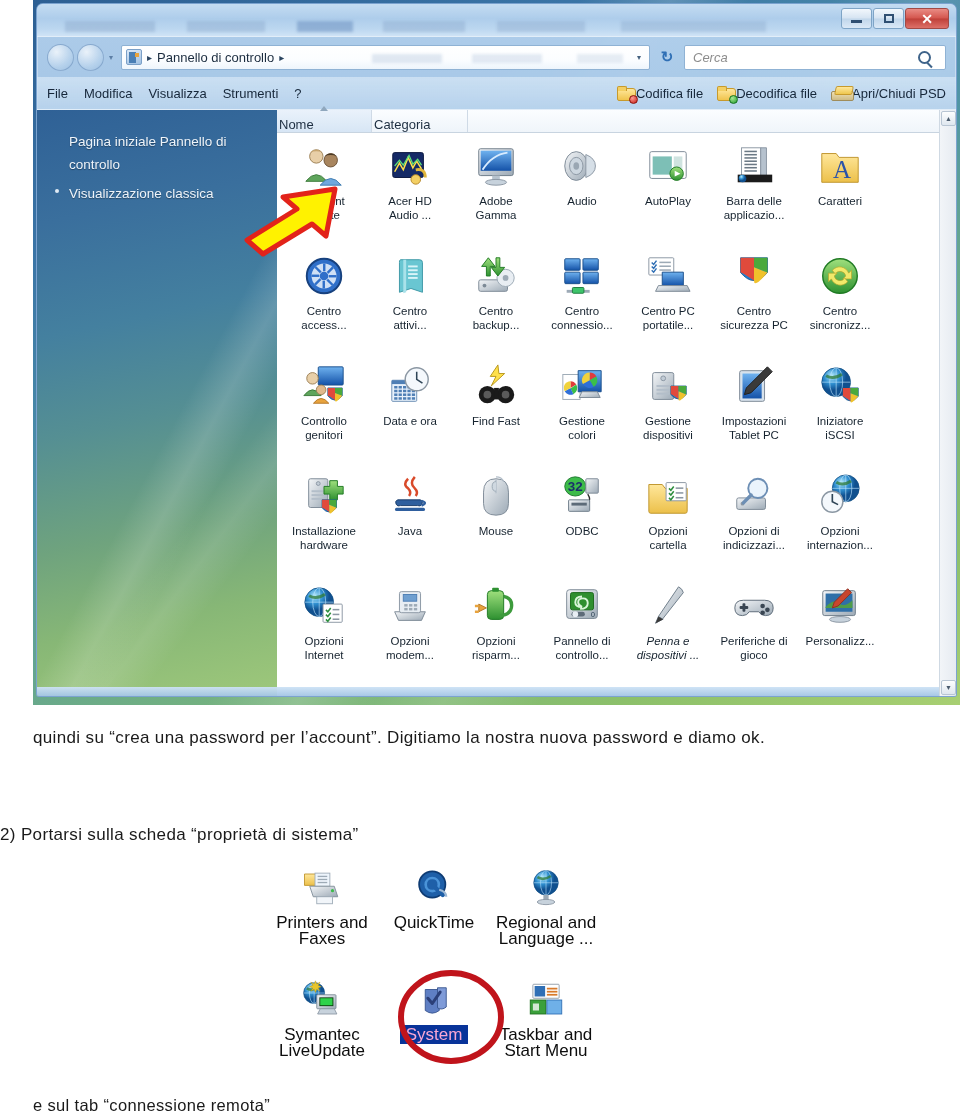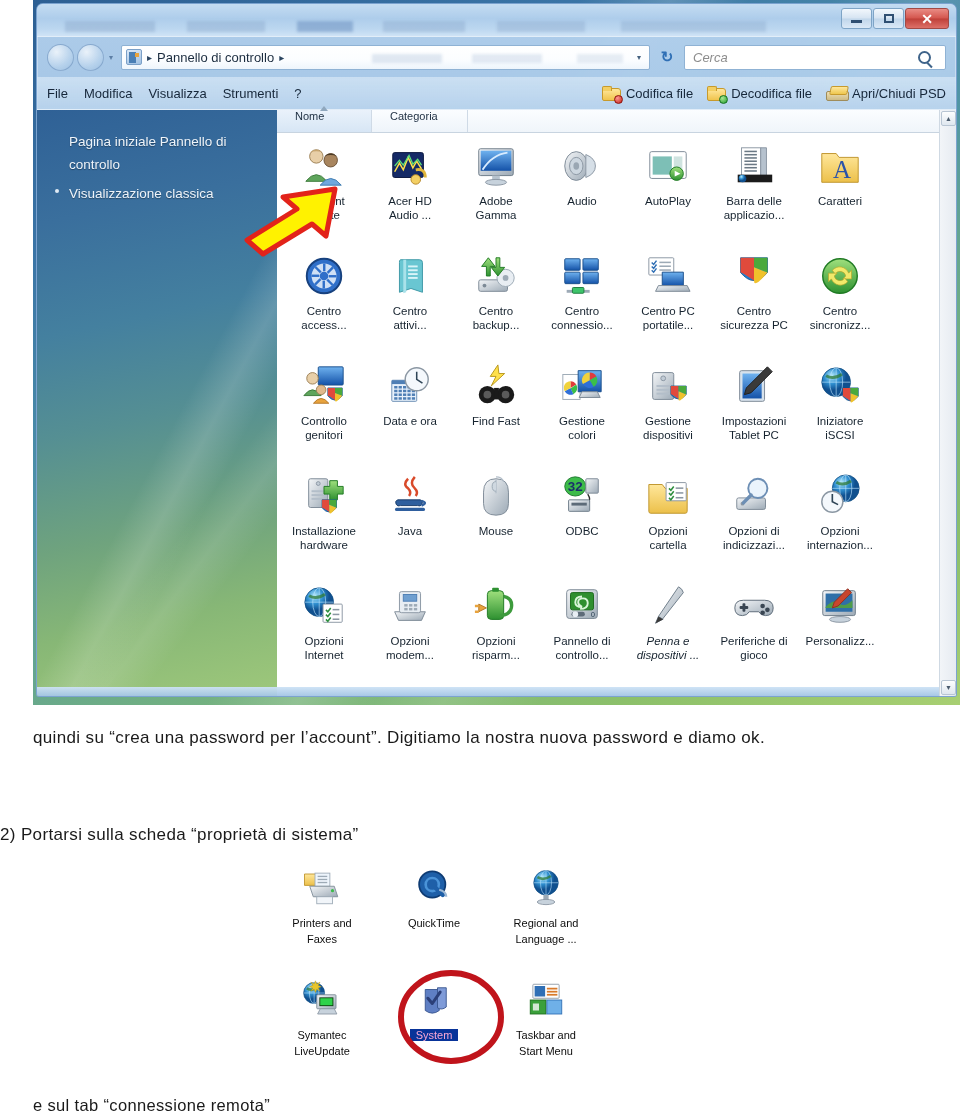--- a/index.html
+++ b/index.html
@@ -124,21 +124,21 @@
 
   
   .menubar{
     position:absolute; left:0; top:73px; width:100%; height:33px;
     display:flex; align-items:center; padding:8px 10px;
     background: linear-gradient(180deg, rgba(214,231,246,.75), rgba(189,214,238,.72));
     border-bottom:1px solid rgba(255,255,255,.45);
   }
   .menubar .mi{ font-size:13px; color:#16273a; margin-right:16px; white-space:nowrap; }
   .tb-right{ margin-left:auto; display:flex; align-items:center; gap:14px; }
-  .tb-item{ display:flex; align-items:center; gap:5px; font-size:13px; color:#16273a; white-space:nowrap; }
+  .tb-item{ display:flex; align-items:center; font-size:13px; color:#16273a; white-space:nowrap; }
   .folder-ico{ width:19px; height:15px; position:relative; flex:none; }
   .folder-ico::before{
     content:""; position:absolute; inset:2px 0 0 0;
     background: linear-gradient(180deg,#ffe79b,#f0c44d);
     border:1px solid #c79a2c; border-radius:2px 3px 2px 2px;
   }
   .folder-ico::after{ content:""; position:absolute; left:0; top:0; width:8px; height:4px; background:#f3cf63; border:1px solid #c79a2c; border-bottom:none; border-radius:2px 2px 0 0;}
   .dot-red,.dot-green{ position:absolute; right:-2px; bottom:-3px; width:9px; height:9px; border-radius:50%; z-index:3; }
   .dot-red{ background: radial-gradient(circle at 34% 30%, #ff9a92, #c21b14); border:1px solid #8d120d; }
   .dot-green{ background: radial-gradient(circle at 34% 30%, #a9e892, #1f9b2d); border:1px solid #15721f; }
@@ -178,22 +178,22 @@
 
   
   .contentpane{ flex:1; background:#ffffff; position:relative; display:flex; flex-direction:column; }
   .colheader{
     height:23px; display:flex; align-items:stretch; flex:none;
     background: linear-gradient(180deg,#fdfeff,#eef3f9);
     border-bottom:1px solid #c8d4e0;
     position:relative;
   }
   .col{
-    display:flex; align-items:flex-start; padding:0 18px;
-    font-size:11px; color:#1d2e41; border-right:1px solid #cfdae6;
+    display:flex; align-items:flex-end; padding:0 2px;
+    font-size:13px; color:#1d2e41; border-right:1px solid #cfdae6;
     background: linear-gradient(180deg,#eaf2fb,#d7e6f5);
     position:relative;
   }
   .col.c1{ width:95px; }
   .col.c2{ width:96px; background: linear-gradient(180deg,#fbfdff,#eef4fa); }
   .col.spacer{ flex:1; border-right:none; background: linear-gradient(180deg,#fbfdff,#f0f5fa); }
   .sortmark{ position:absolute; left:43px; top:-4px; width:0;height:0; border-left:4px solid transparent;border-right:4px solid transparent;border-bottom:5px solid #8fa7bd;}
 
   .iconarea{ flex:1; position:relative; overflow:hidden; padding:6px 0 0 0; }
   .irow{ display:flex; padding-left:4px; }
@@ -231,21 +231,21 @@
   .para.p3{ left:33px; top:1093px; width:860px; font-size:16.5px; }
 
   
   .shot2{
     position:absolute; left:258px; top:855px; width:370px; height:232px;
     background:#ffffff; overflow:hidden;
   }
   .xp-grid{ display:flex; flex-wrap:wrap; padding:6px 0 0 8px; }
   .xcell{ width:112px; height:112px; display:flex; flex-direction:column; align-items:center; padding-top:6px; position:relative; }
   .xbox{ width:42px; height:42px; position:relative; }
-  .xlabel{ margin-top:6px; font-size:11px; line-height:16px; color:#0d0d0d; text-align:center; width:112px; }
+  .xlabel{ margin-top:6px; font-size:17px; line-height:16px; color:#0d0d0d; text-align:center; width:112px; }
   .xlabel.sel{ }
   .xlabel.sel span{ background:#083399; color:#f9a8d4; padding:0 6px; }
   .circle-ann{
     position:absolute; left:137px; top:113px; width:112px; height:98px; z-index:20; pointer-events:none;
   }
 </style>
 </head>
 <body>
 
 <div class="page">

